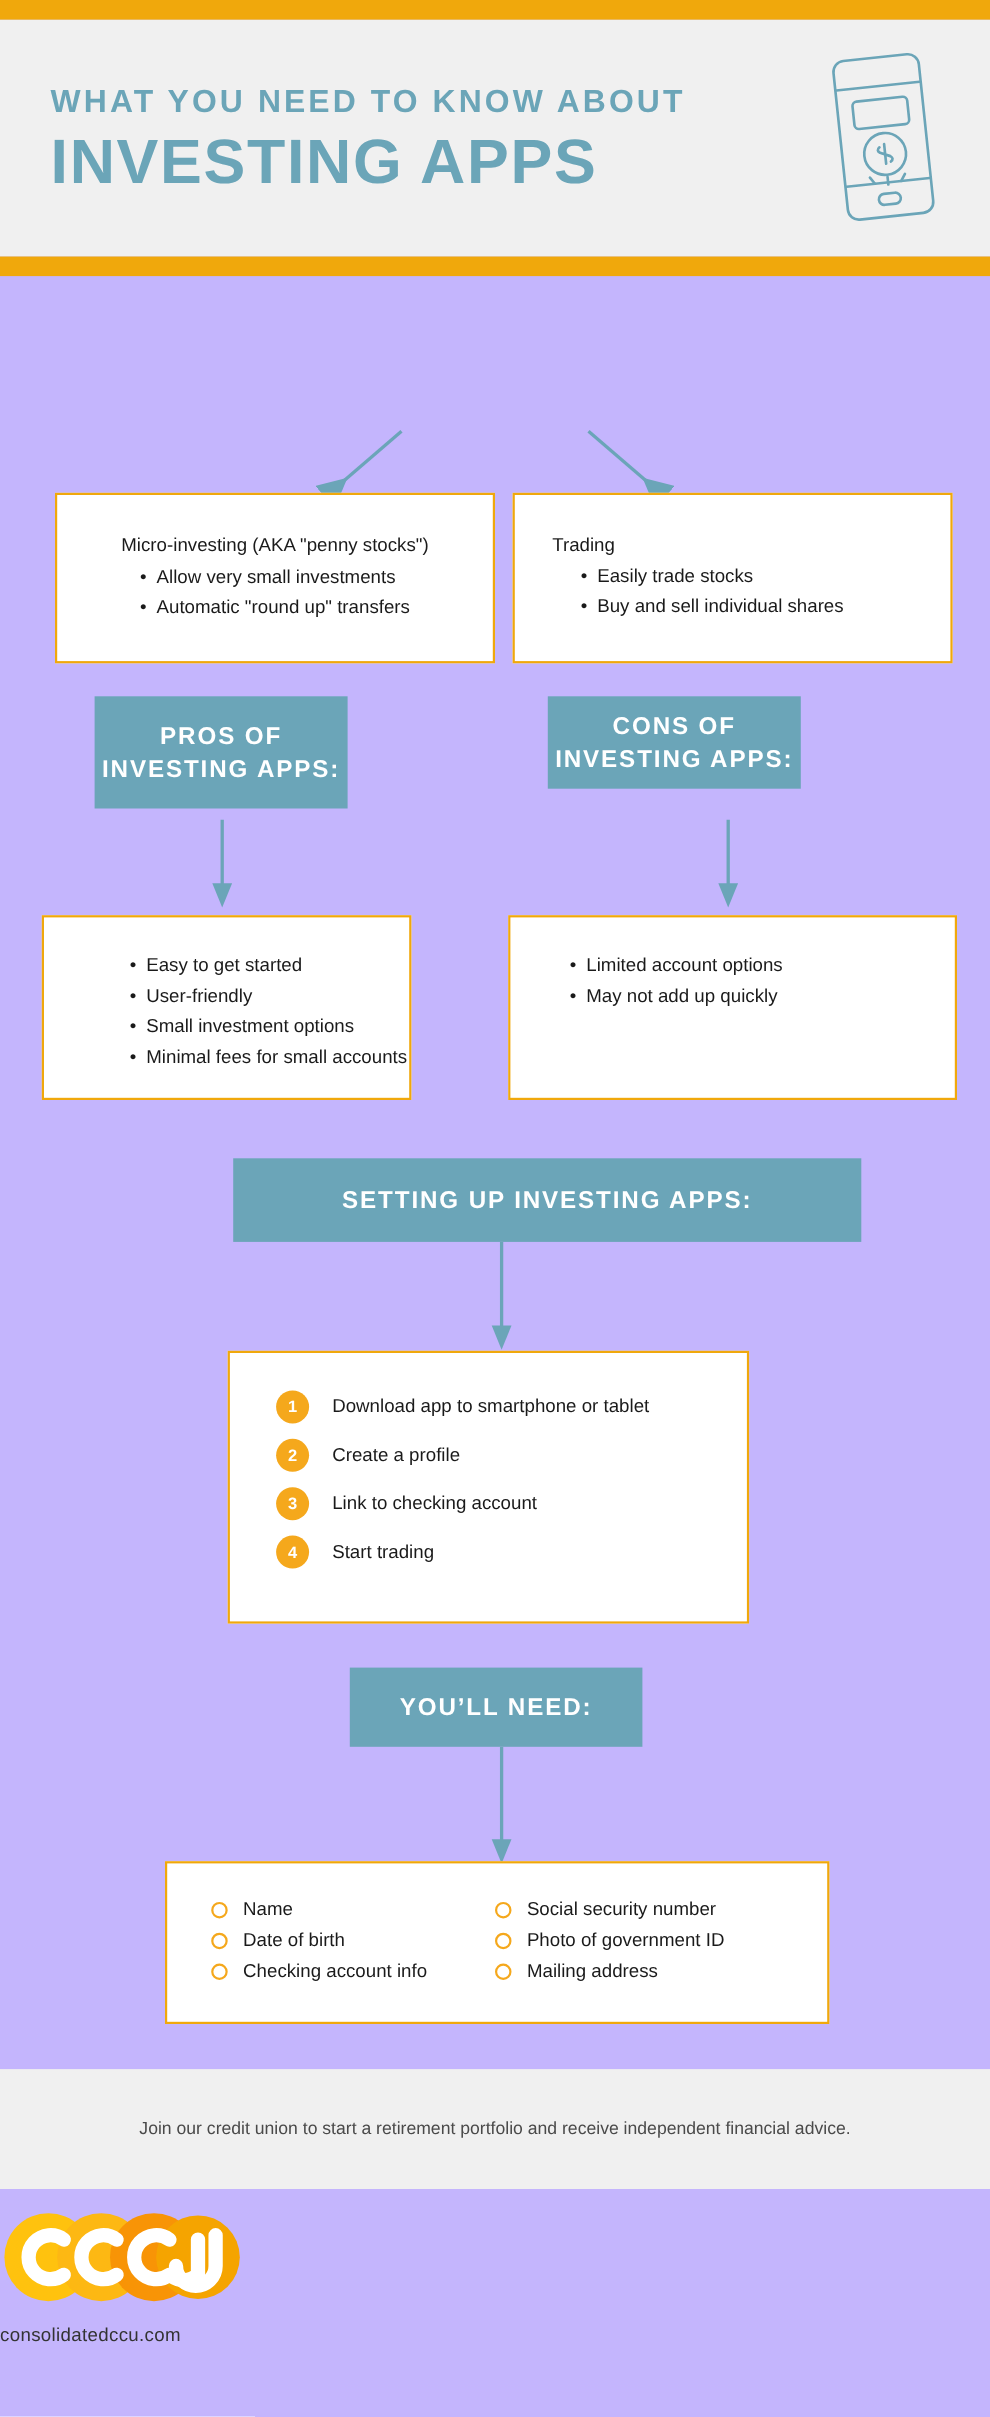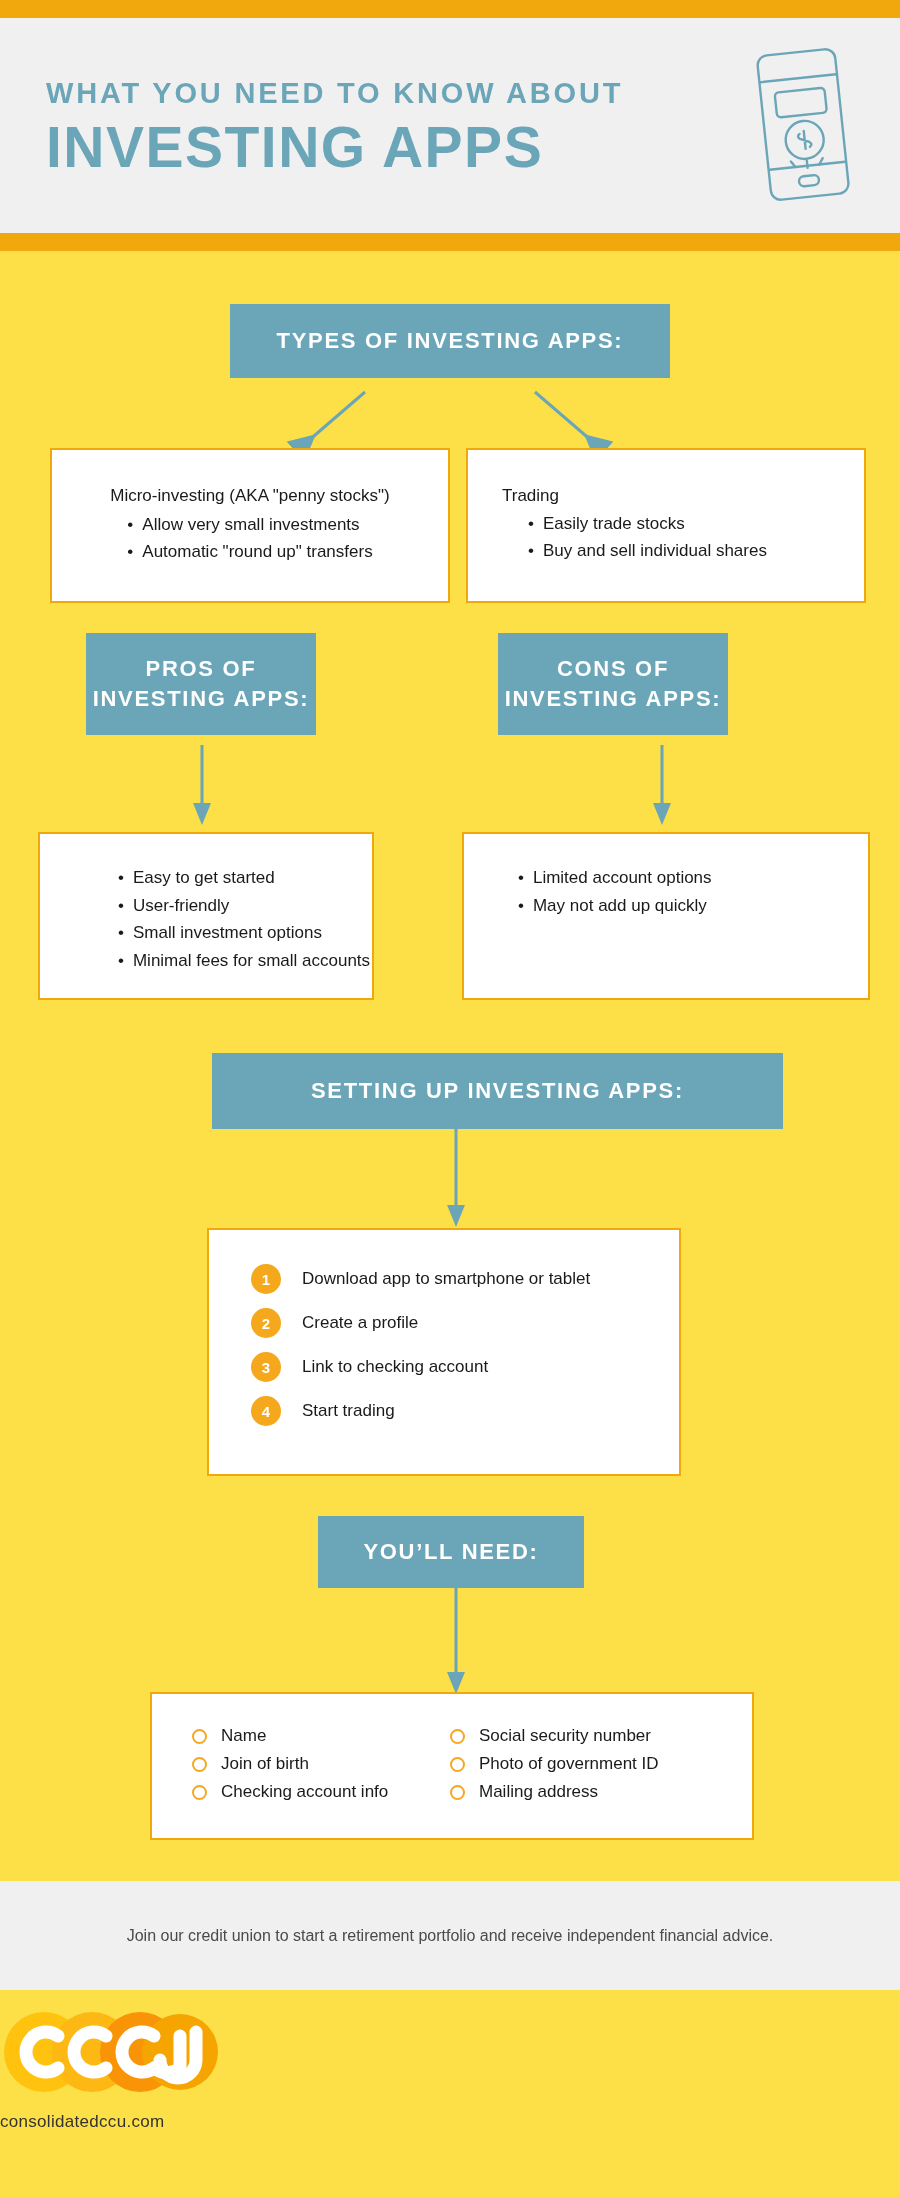--- a/index.html
+++ b/index.html
@@ -8,21 +8,21 @@
   html, body {
     width: 900px;
     background: #ffffff;
     font-family: "Liberation Sans", sans-serif;
   }
 
   .page {
     position: relative;
     width: 900px;
     height: 2197px;
-    background: #fde047;
+    background: #c4b5fd;
     overflow: hidden;
   }
 
   
   .top-bar {
     width: 100%;
     height: 18px;
     background: #F0A80C;
   }
   .header {
@@ -139,21 +139,21 @@
     left: 86px;
     top: 633px;
     width: 230px;
     height: 102px;
   }
   .cons-head {
     position: absolute;
     left: 498px;
     top: 633px;
     width: 230px;
-    height: 102px;
+    height: 84px;
   }
   .arrow-pros {
     position: absolute;
     left: 190px;
     top: 745px;
     width: 24px;
     height: 82px;
   }
   .arrow-cons {
     position: absolute;
@@ -330,21 +330,20 @@
           <line x1="43" y1="124" x2="39" y2="118"></line>
           <line x1="55" y1="126" x2="55" y2="119"></line>
           <line x1="67" y1="124" x2="71" y2="118"></line>
         </g>
       </svg>
     </div>
   </div>
 
   <div class="bottom-bar"></div>
 
-  <div class="teal-head sec-types-head">TYPES OF INVESTING APPS:</div>
 
   <div class="arrows-split">
     <svg width="440" height="82" viewBox="0 0 440 82">
       <defs>
         <marker id="ah-left" markerWidth="9" markerHeight="9" refX="7" refY="4.5" orient="auto">
           <path d="M9,0 L9,9 L0,4.5 z" fill="#6BA5B8"></path>
         </marker>
       </defs>
       <line x1="135" y1="14" x2="70" y2="70" stroke="#6BA5B8" stroke-width="3" marker-end="url(#ah-left)"></line>
       <line x1="305" y1="14" x2="370" y2="70" stroke="#6BA5B8" stroke-width="3" marker-end="url(#ah-left)"></line>
@@ -458,21 +457,21 @@
 
   <div class="card need-card">
     <div class="need-cols">
       <div class="need-col">
         <div class="need-item">
           <span class="ring"></span>
           <span class="need-label">Name</span>
         </div>
         <div class="need-item">
           <span class="ring"></span>
-          <span class="need-label">Join of birth</span>
+          <span class="need-label">Date of birth</span>
         </div>
         <div class="need-item">
           <span class="ring"></span>
           <span class="need-label">Checking account info</span>
         </div>
       </div>
       <div class="need-col">
         <div class="need-item">
           <span class="ring"></span>
           <span class="need-label">Social security number</span>

